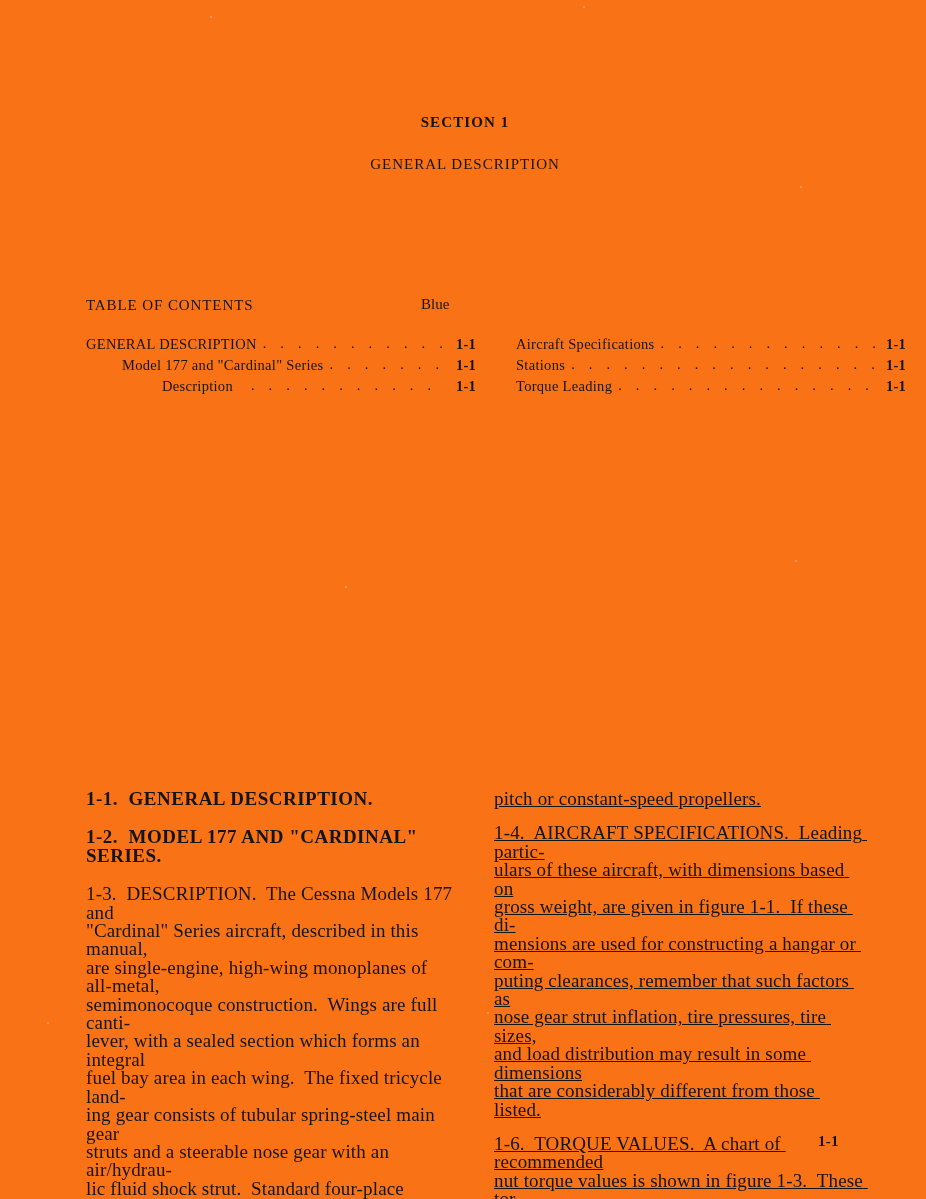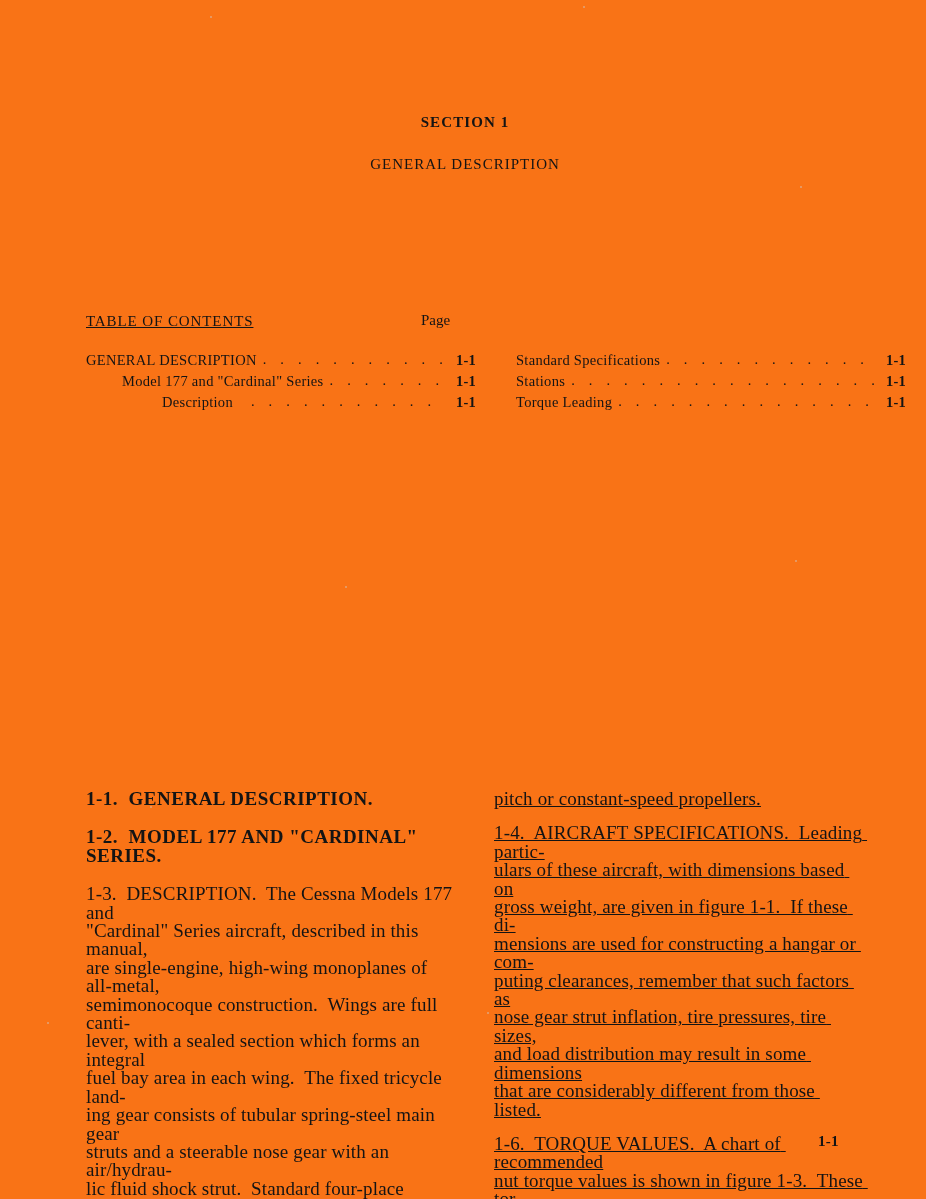--- a/index.html
+++ b/index.html
@@ -39,24 +39,23 @@
     font-weight: normal;
     letter-spacing: 1.0px;
     line-height: 20px;
     margin-top: 22px;
     margin-left: 4px;
   }
 
   
   .toc {
     position: absolute;
-    top: 312px;
+    top: 296px;
     left: 86px;
     width: 800px;
-    text-decoration: underline;
   }
   .toc-head-row {
     position: relative;
     height: 26px;
   }
   .toc-title {
     font-size: 15px;
     letter-spacing: 0.9px;
   }
   .toc-page-label {
@@ -176,21 +175,21 @@
   <div class="speck" style="left:487px; top:1012px;"></div>
 
   <div class="doc-header">
     <div class="section-label">SECTION 1</div>
     <div class="section-title">GENERAL DESCRIPTION</div>
   </div>
 
   <div class="toc">
     <div class="toc-head-row">
       <span class="toc-title">TABLE OF CONTENTS</span>
-      <span class="toc-page-label">Page</span>
+      <span class="toc-page-label">Blue</span>
     </div>
 
     <div class="toc-columns">
       <div class="toc-col left" id="toc-left">
           <div class="toc-entry lvl-0">
             <span class="label">GENERAL DESCRIPTION</span>
             <span class="leader">. . . . . . . . . . . . . . . . . . . . . . . . . .</span>
             <span class="pageno">1-1</span>
           </div>
           <div class="toc-entry lvl-1">
@@ -199,21 +198,21 @@
             <span class="pageno">1-1</span>
           </div>
           <div class="toc-entry lvl-2">
             <span class="label">Description</span>
             <span class="leader">. . . . . . . . . . . . . . . . . . . . . . . . . .</span>
             <span class="pageno">1-1</span>
           </div>
         </div>
       <div class="toc-col right" id="toc-right">
           <div class="toc-entry lvl-0">
-            <span class="label">Standard Specifications</span>
+            <span class="label">Aircraft Specifications</span>
             <span class="leader">. . . . . . . . . . . . . . . . . . . . . . . . . .</span>
             <span class="pageno">1-1</span>
           </div>
           <div class="toc-entry lvl-0">
             <span class="label">Stations</span>
             <span class="leader">. . . . . . . . . . . . . . . . . . . . . . . . . .</span>
             <span class="pageno">1-1</span>
           </div>
           <div class="toc-entry lvl-0">
             <span class="label">Torque Leading</span>

